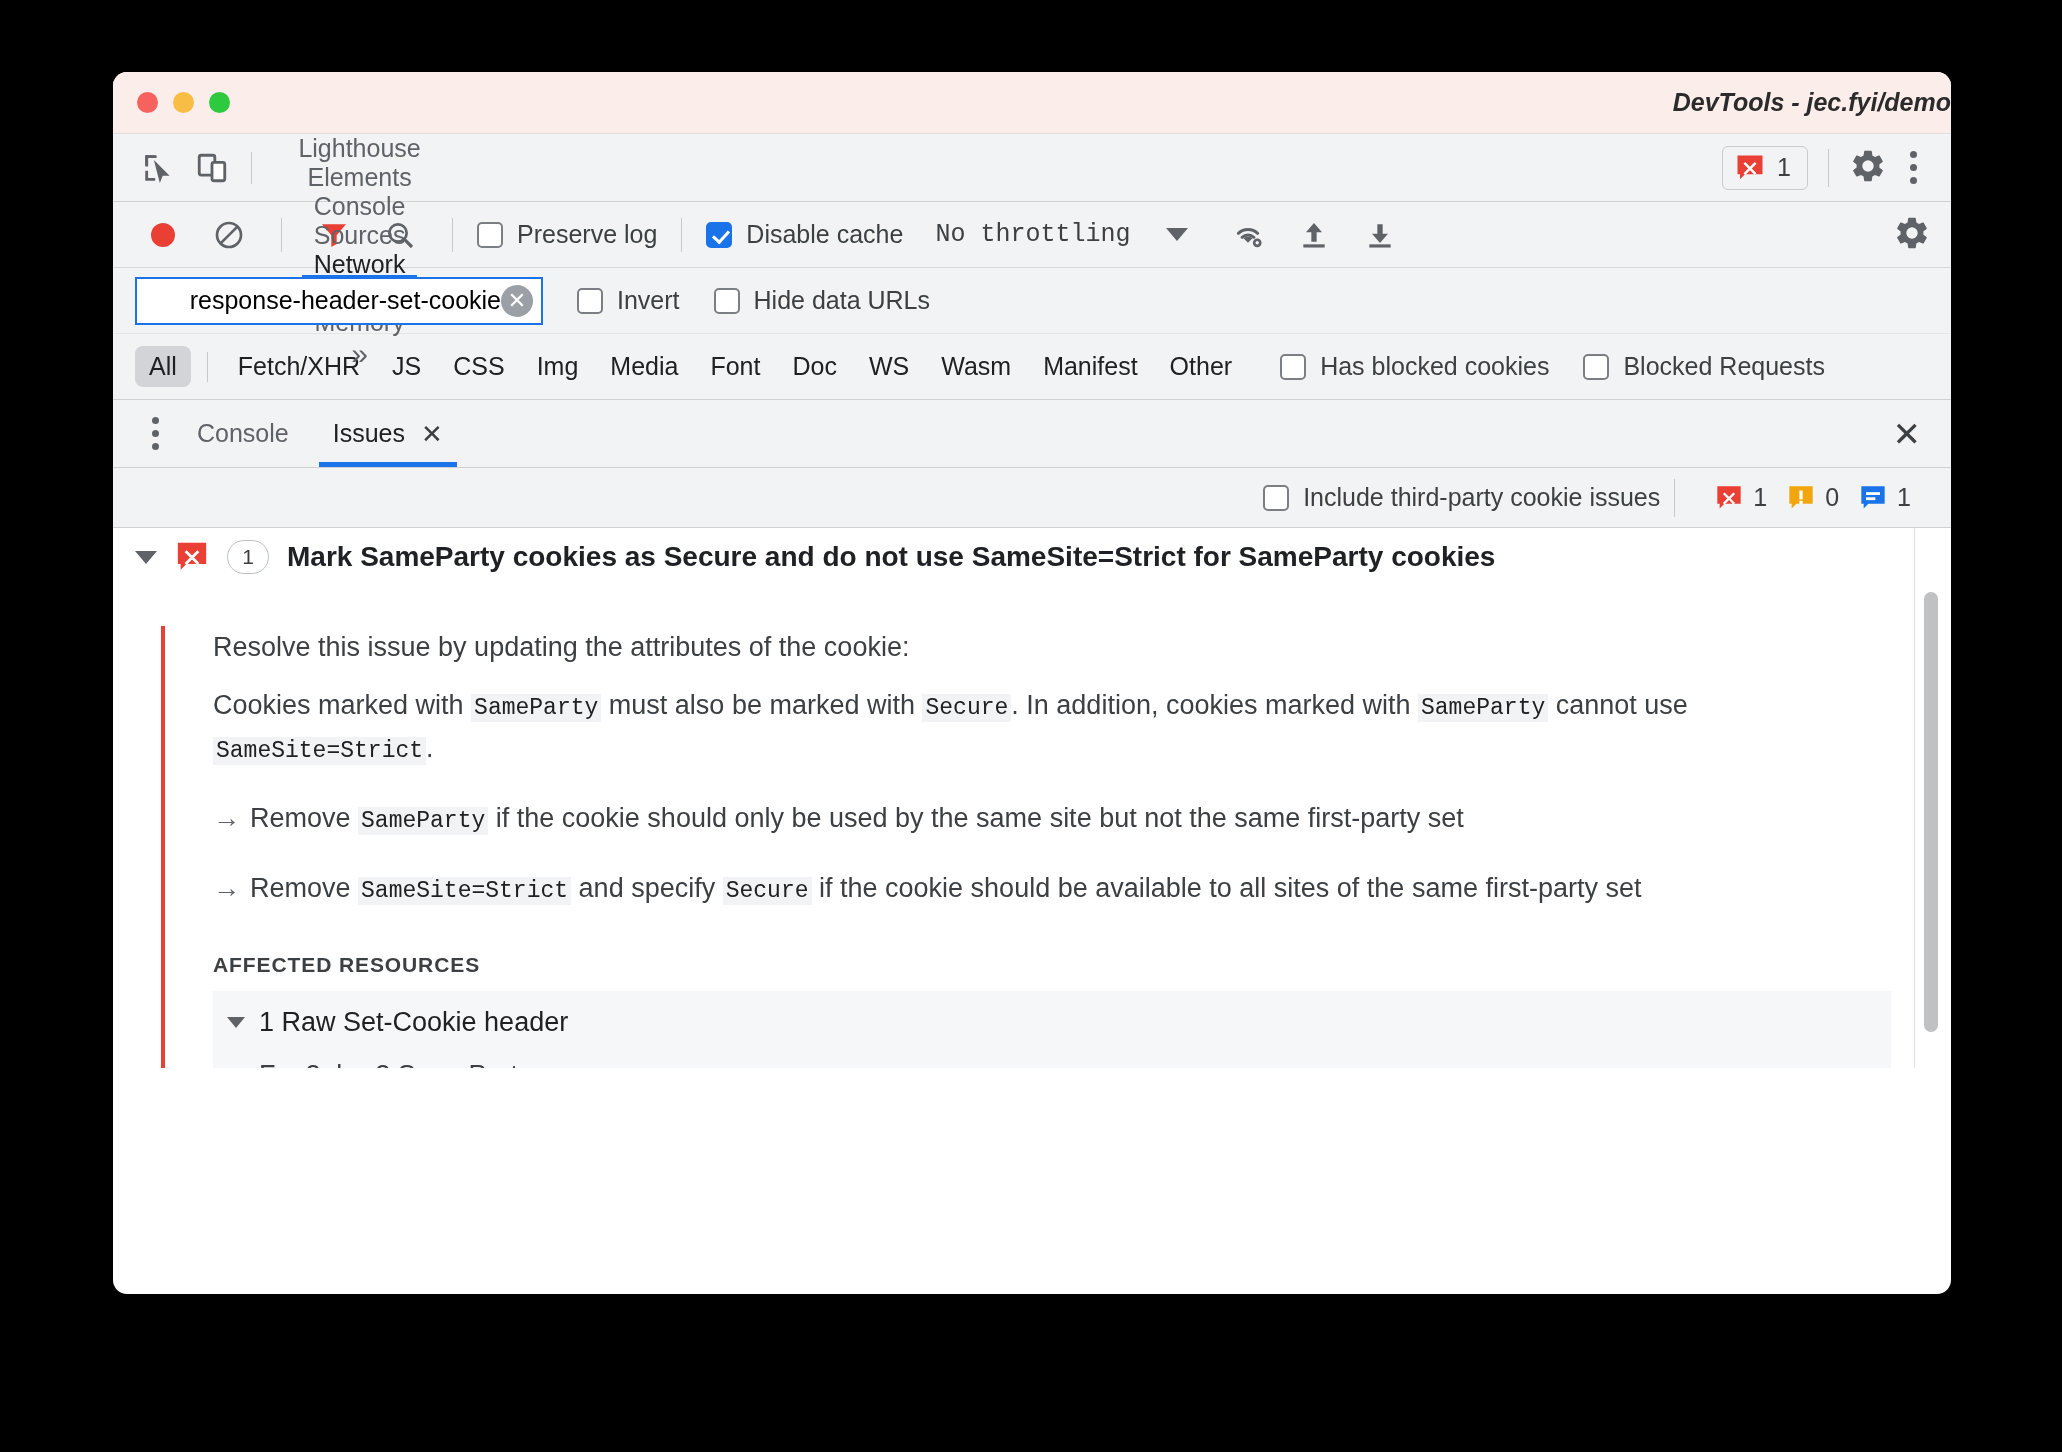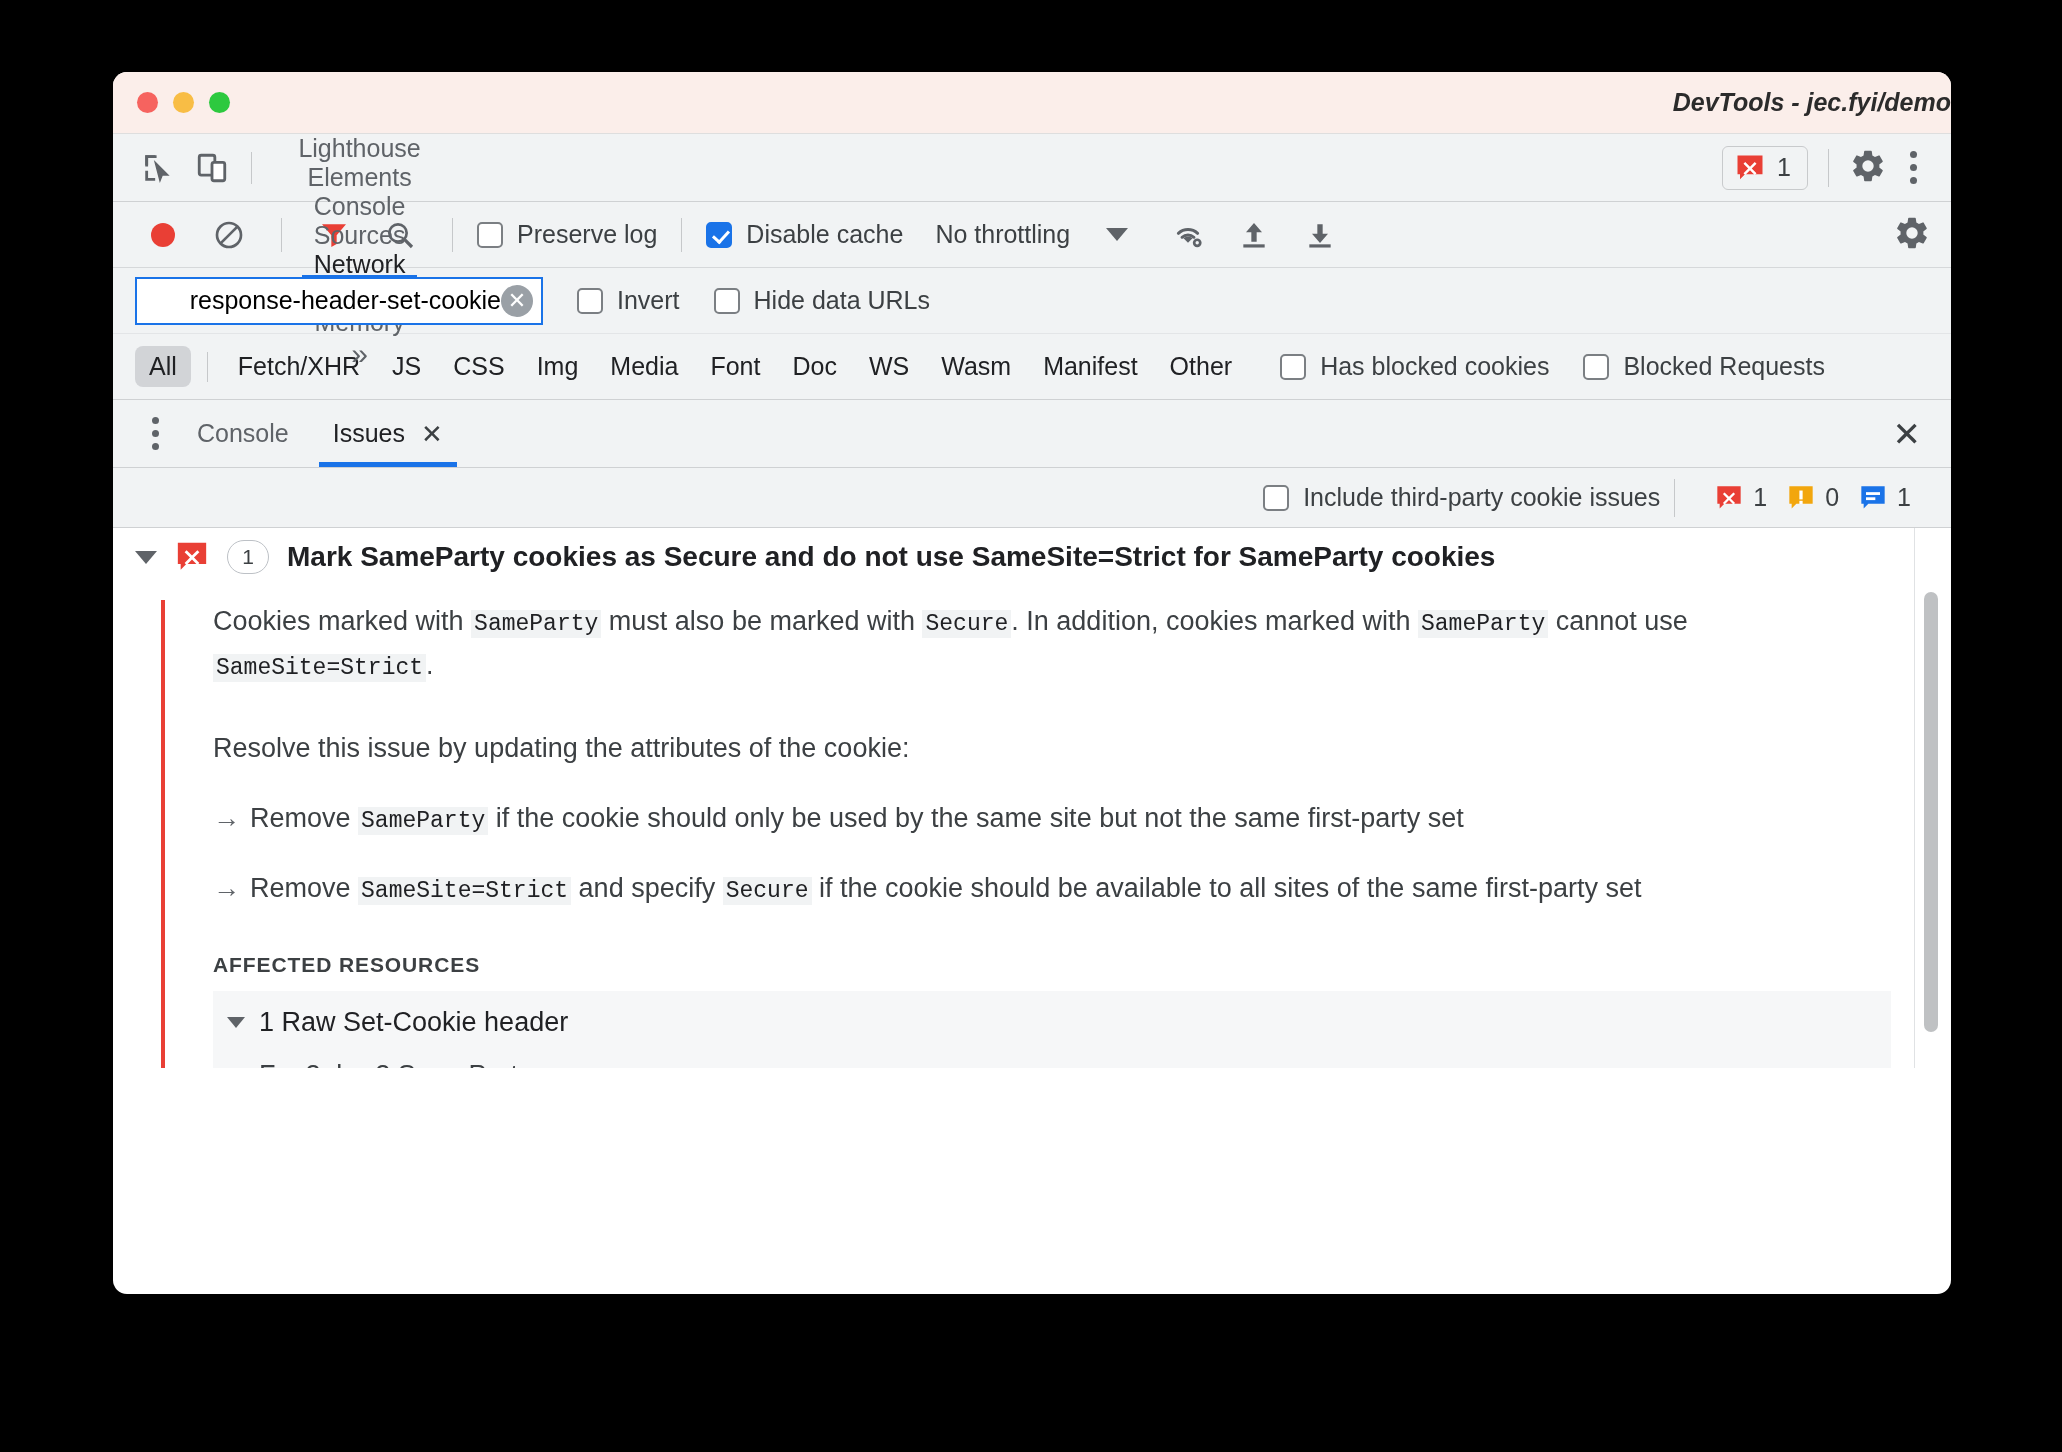--- a/index.html
+++ b/index.html
@@ -156,21 +156,21 @@
     content: "";
     position: absolute;
     left: 8px; top: 3px;
     width: 7px; height: 13px;
     border: solid #fff;
     border-width: 0 3px 3px 0;
     transform: rotate(42deg);
   }
   .throttle {
     font-size: 25px; color: #3c4043;
-    margin-left: 22px; cursor: pointer; white-space: nowrap;
+    margin-left: 22px; cursor: pointer; white-space: nowrap; font-family: Liberation Mono, monospace;
   }
   .caret {
     margin-left: 26px;
     width: 0; height: 0;
     border-left: 11px solid transparent;
     border-right: 11px solid transparent;
     border-top: 13px solid #5f6368;
     cursor: pointer;
   }
   .nt-right { margin-left: auto; display: flex; align-items: center; padding-right: 20px; }
@@ -635,25 +635,25 @@
         <svg width="34" height="34" viewBox="0 0 24 24">
           <path d="M2 2 h20 v15 H8 l-4 4 v-4 H2 z" fill="#e93f35"></path>
           <path d="M8.2 7.2 L12 11 l3.8-3.8 1.4 1.4 L13.4 12.4 l3.8 3.8 -1.4 1.4 L12 13.8 l-3.8 3.8 -1.4-1.4 3.8-3.8 -3.8-3.8z" fill="#fff"></path>
         </svg>
         <div class="count-badge">1</div>
         <div class="issue-title">Mark SameParty cookies as Secure and do not use SameSite=Strict for SameParty cookies</div>
       </div>
 
       <div class="issue-content">
 
+        <p class="para" style="margin-top:40px;">Resolve this issue by updating the attributes of the cookie:</p>
+
         <p class="para first">
           <span>Cookies marked with </span><code class="inline">SameParty</code><span> must also be marked with </span><code class="inline">Secure</code><span>. In addition, cookies marked with </span><code class="inline">SameParty</code><span> cannot use </span><code class="inline">SameSite=Strict</code><span>.</span>
         </p>
-
-        <p class="para" style="margin-top:40px;">Resolve this issue by updating the attributes of the cookie:</p>
 
         <div class="bullet">
           <span class="arrow">→</span><span>Remove </span><code class="inline">SameParty</code><span> if the cookie should only be used by the same site but not the same first-party set</span>
         </div>
 
         <div class="bullet">
           <span class="arrow">→</span><span>Remove </span><code class="inline">SameSite=Strict</code><span> and specify </span><code class="inline">Secure</code><span> if the cookie should be available to all sites of the same first-party set</span>
         </div>
 
         <div class="affected-label">AFFECTED RESOURCES</div>

